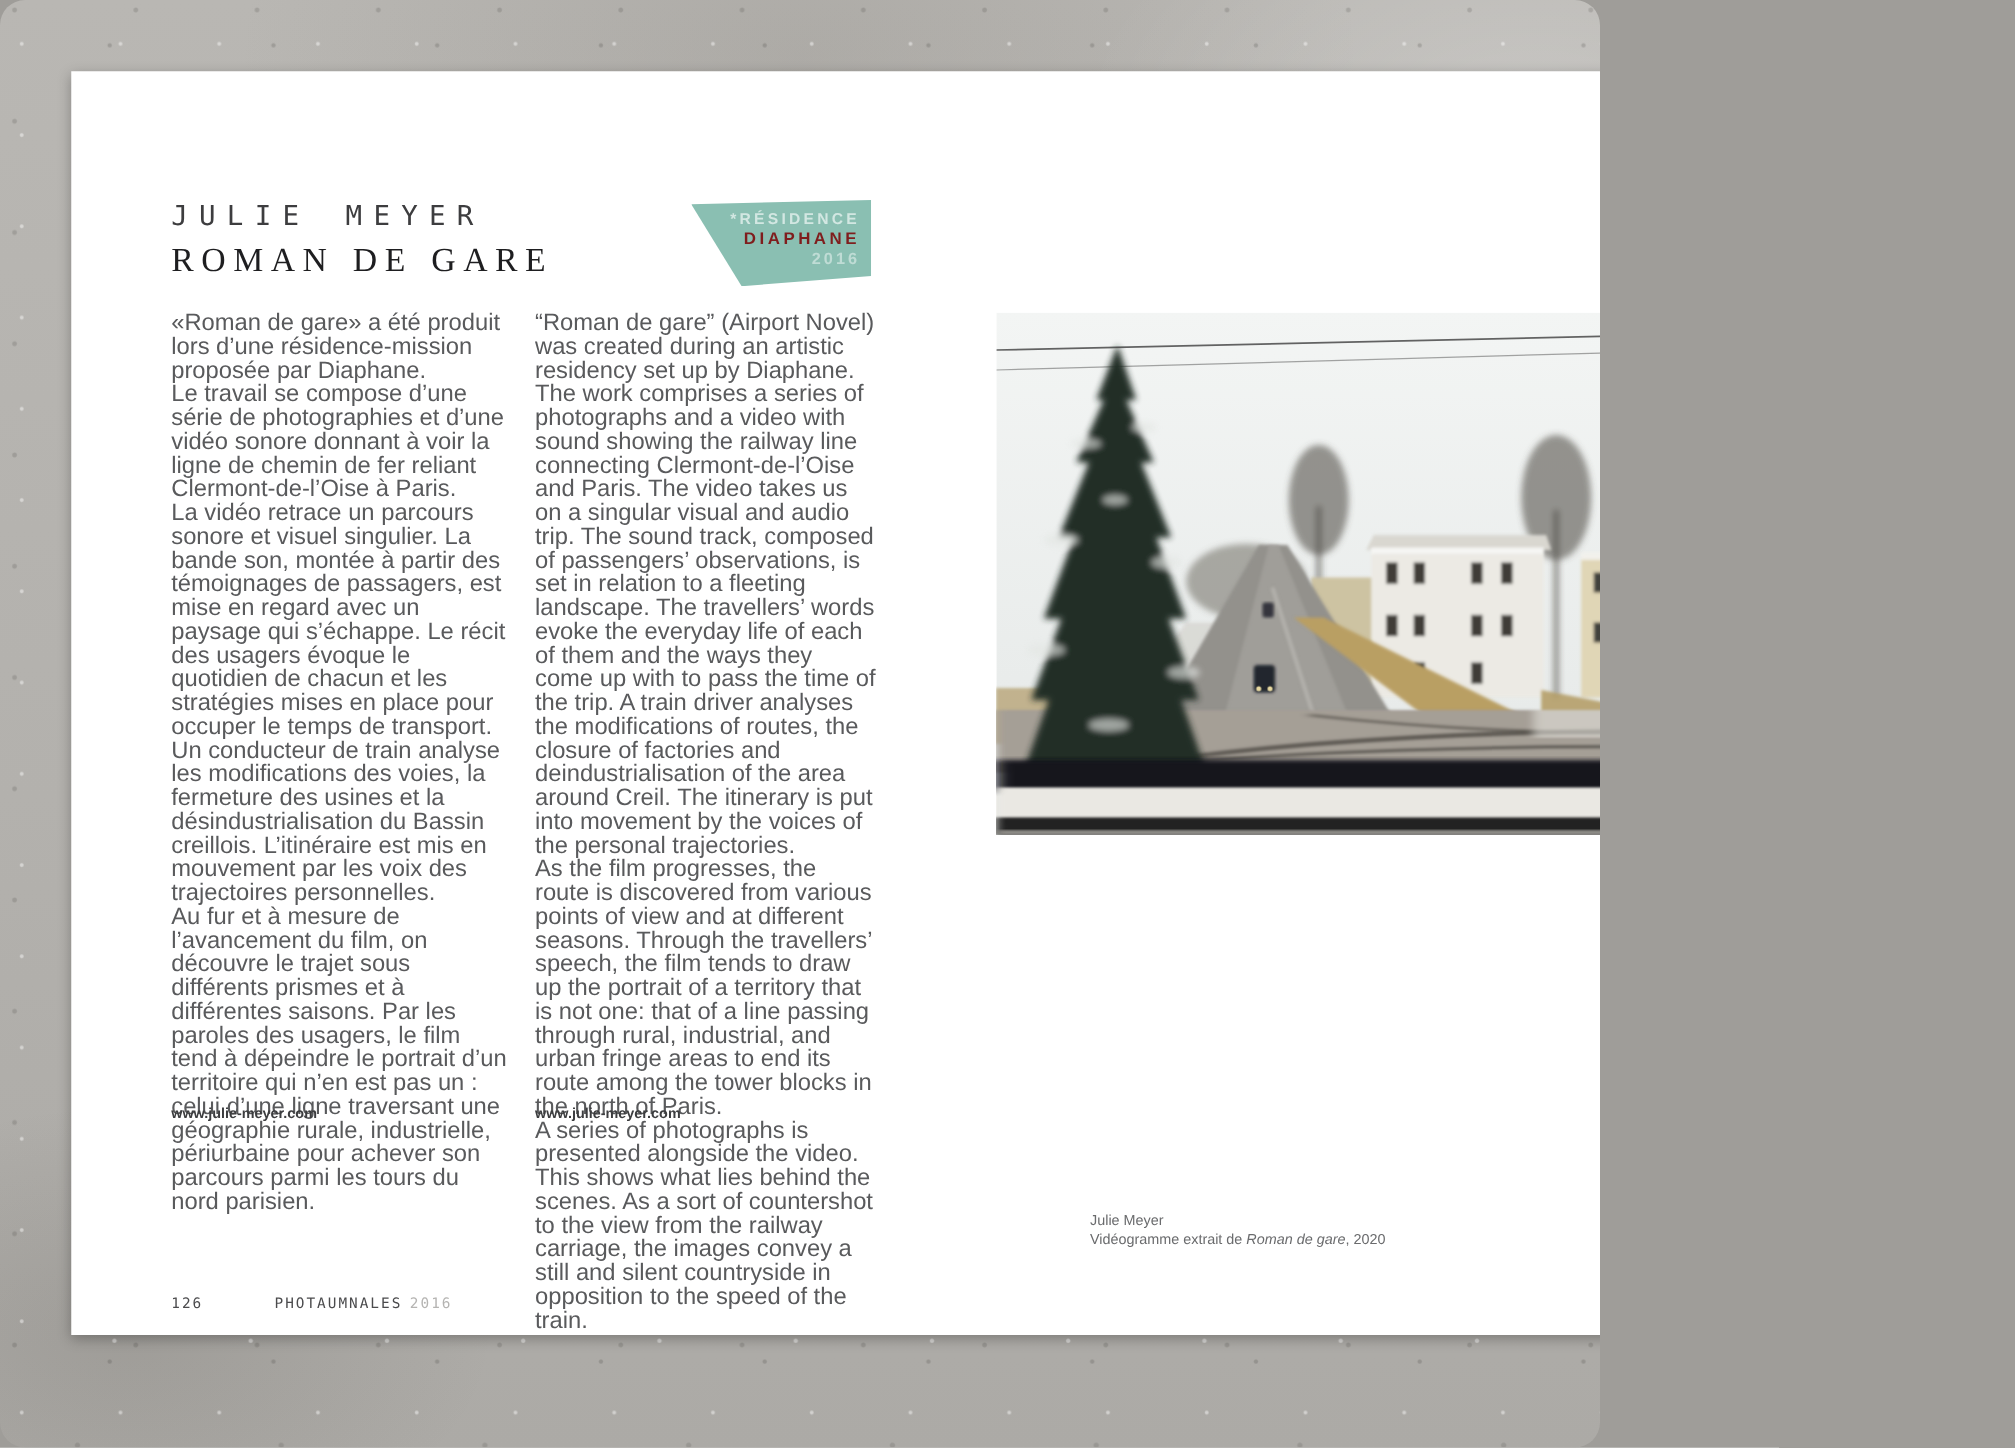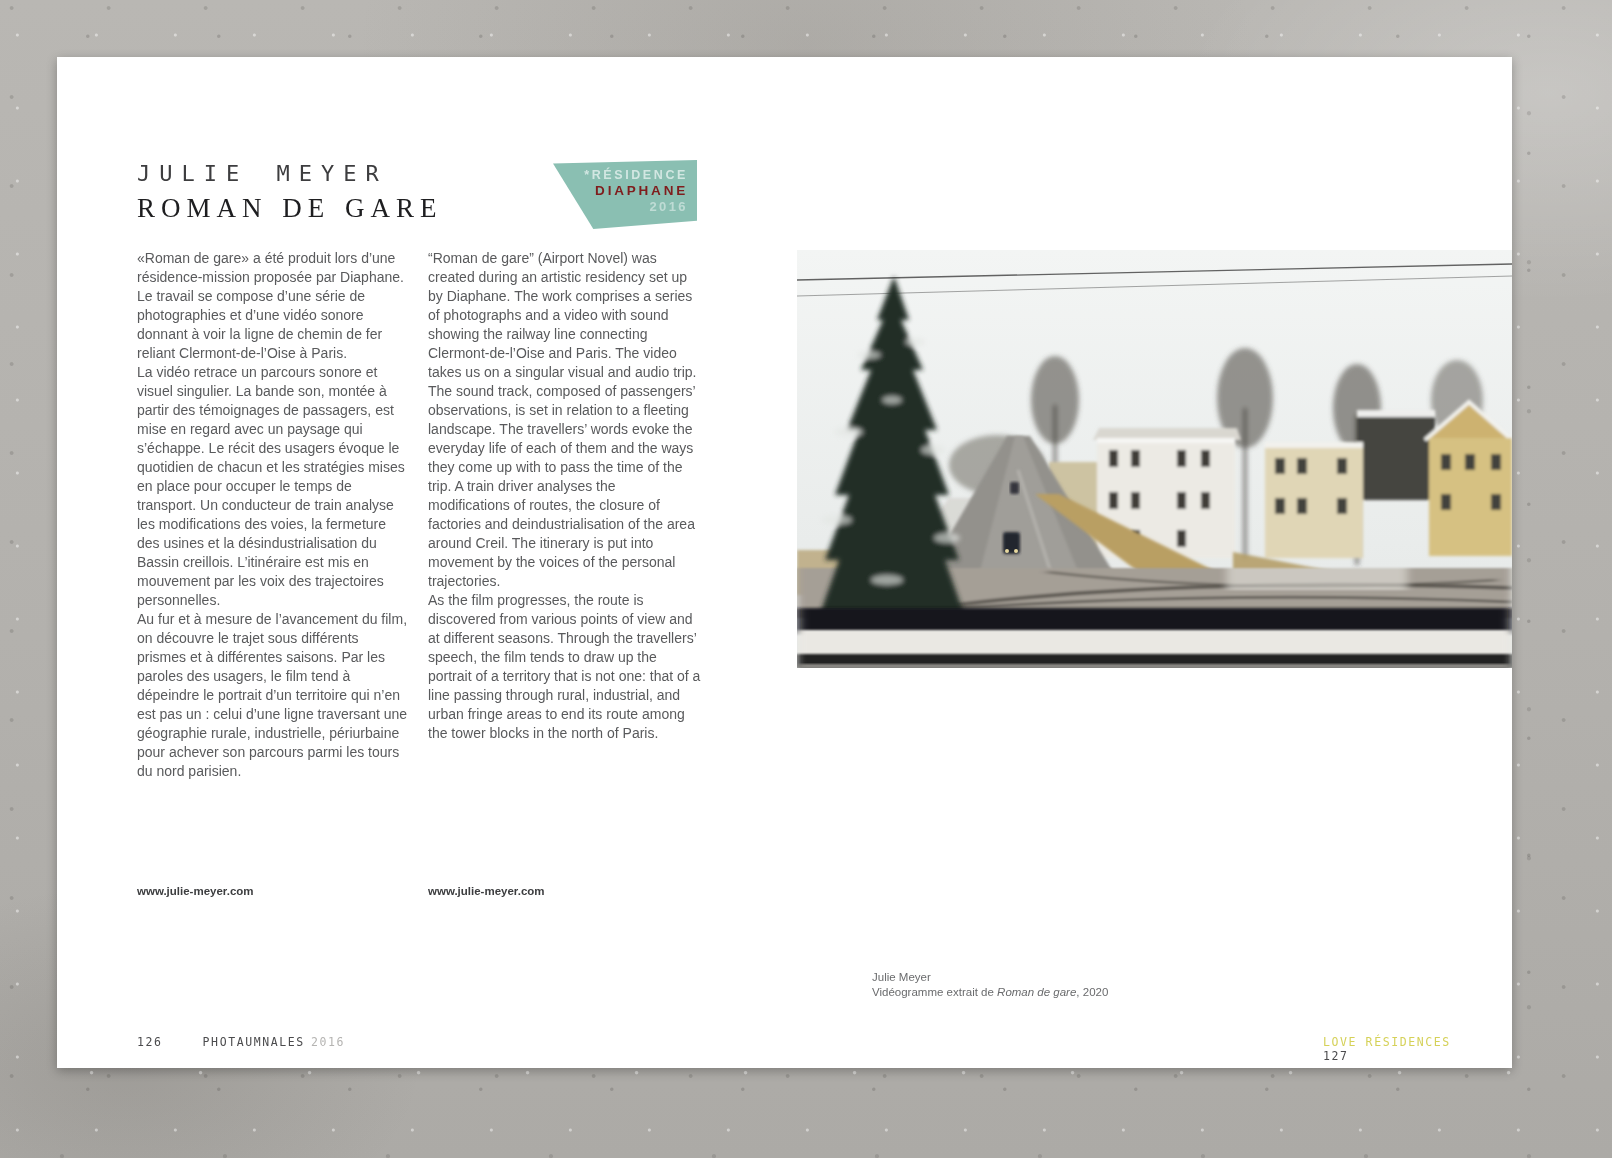--- a/index.html
+++ b/index.html
@@ -1,32 +1,33 @@
 <!DOCTYPE html>
 <html><head>
 <meta charset="utf-8">
 <style>
   html,body{margin:0;padding:0;background:#9f9d99;}
   .stage{
-    position:relative;width:1612px;height:1158px;overflow:hidden;
+    position:relative;width:1280px;height:1158px;overflow:hidden;
     font-family:"Liberation Sans",sans-serif;
     background-color:#b6b4b0;
     background-image:
       radial-gradient(circle at 12% 9%, rgba(40,38,34,.16) 0 1.4px, transparent 2.4px),
       radial-gradient(circle at 67% 31%, rgba(40,38,34,.18) 0 1.2px, transparent 2.2px),
       radial-gradient(circle at 38% 76%, rgba(40,38,34,.14) 0 1.6px, transparent 2.6px),
       radial-gradient(circle at 84% 62%, rgba(255,255,255,.5) 0 1.2px, transparent 2.2px),
       radial-gradient(circle at 22% 48%, rgba(255,255,255,.45) 0 1px, transparent 2px),
       radial-gradient(ellipse 420px 260px at 8% 92%, rgba(70,66,60,.14), transparent 70%),
       radial-gradient(ellipse 520px 300px at 96% 8%, rgba(255,255,255,.22), transparent 70%),
       radial-gradient(ellipse 600px 380px at 50% 4%, rgba(120,116,110,.18), transparent 75%),
       linear-gradient(180deg,#b9b7b3 0%,#b3b1ad 55%,#acaaa6 100%);
     background-size:
       97px 89px, 131px 117px, 163px 149px, 109px 101px, 79px 73px,
       100% 100%, 100% 100%, 100% 100%, 100% 100%;
+    border-radius: 20px;
   }
   .spread{
     position:absolute;left:57px;top:57px;width:1455px;height:1011px;
     background:#fff;box-shadow:0 3px 10px rgba(0,0,0,.28);
   }
   
   .title-block{position:absolute;left:80px;top:104px;}
   .artist-name{
     font-family:"DejaVu Sans Mono",monospace;font-size:22px;font-weight:400;
     letter-spacing:9px;word-spacing:6px;color:#3d3d3f;white-space:nowrap;
@@ -40,42 +41,42 @@
     position:absolute;left:496px;top:103px;width:144px;height:69px;
     background:#8abfb2;
     clip-path:polygon(0 5%, 100% 0, 100% 88%, 28% 100%);
     text-align:right;box-sizing:border-box;padding:7px 9px 0 0;
   }
   .badge div{font-family:"Liberation Sans",sans-serif;line-height:16px;}
   .badge-l1{color:rgba(255,255,255,.62);font-size:12.5px;font-weight:700;letter-spacing:2.6px;}
   .badge-l2{color:#7f1d1d;font-size:13.5px;font-weight:700;letter-spacing:2.8px;}
   .badge-l3{color:rgba(255,255,255,.45);font-size:13px;font-weight:700;letter-spacing:2.4px;}
   
-  .col{position:absolute;top:192px;width:273px;color:#595a5c;font-size:14px;line-height:19px;}
+  .col{position:absolute;top:192px;width:273px;color:#595a5c;font-size:19px;line-height:19px;}
   .col-fr{left:80px;}
   .col-en{left:371px;}
   .col p{margin:0;}
   
   .bio{position:absolute;top:827px;color:#6a6b6d;font-size:11.5px;line-height:15.5px;}
   .bio-fr{left:80px;width:282px;}
   .bio-en{left:371px;width:262px;}
   .bio b{color:#3c3d3f;}
   .bio .site{font-weight:700;color:#3c3d3f;margin-top:0px;}
   
   .photo{position:absolute;left:740px;top:193px;width:715px;height:418px;overflow:hidden;}
   .photo svg{display:block;}
   
   .caption{position:absolute;left:815px;top:913px;color:#6a6b6d;font-size:11.5px;line-height:14.5px;}
   .caption .it{font-style:italic;}
   
   .footer-left{
     position:absolute;left:80px;top:978px;display:flex;align-items:baseline;
     font-family:"DejaVu Sans Mono",monospace;font-size:11.5px;letter-spacing:1.6px;color:#4b4b4d;
   }
-  .footer-left .pagenum{margin-right:40px;text-align:right;}
+  .footer-left .pagenum{margin-right:57px;text-align:right;}
   .footer-left .year{color:#b5b4b2;margin-left:6px;}
   .footer-right{
     position:absolute;left:1218px;top:978px;display:flex;align-items:baseline;
     font-family:"DejaVu Sans Mono",monospace;font-size:11.5px;letter-spacing:1.6px;flex-direction:column;
   }
   .footer-right .label{color:#d5d158;}
   .footer-right .pagenum{color:#4b4b4d;margin-left:48px;}
 </style>
 </head>
 <body>
@@ -97,20 +98,21 @@
     <div class="col col-fr">
         <p>«Roman de gare» a été produit lors d’une résidence-mission proposée par Diaphane.</p>
         <p>Le travail se compose d’une série de photographies et d’une vidéo sonore donnant à voir la ligne de chemin de fer reliant Clermont-de-l’Oise à Paris.</p>
         <p>La vidéo retrace un parcours sonore et visuel singulier. La bande son, montée à partir des témoignages de passagers, est mise en regard avec un paysage qui s’échappe. Le récit des usagers évoque le quotidien de chacun et les stratégies mises en place pour occuper le temps de transport. Un conducteur de train analyse les modifications des voies, la fermeture des usines et la désindustrialisation du Bassin creillois. L’itinéraire est mis en mouvement par les voix des trajectoires personnelles.</p>
         <p>Au fur et à mesure de l’avancement du film, on découvre le trajet sous différents prismes et à différentes saisons. Par les paroles des usagers, le film tend à dépeindre le portrait d’un territoire qui n’en est pas un : celui d’une ligne traversant une géographie rurale, industrielle, périurbaine pour achever son parcours parmi les tours du nord parisien.</p>
       </div>
 
     <div class="col col-en">
         <p>“Roman de gare” (Airport Novel) was created during an artistic residency set up by Diaphane. The work comprises a series of photographs and a video with sound showing the railway line connecting Clermont-de-l’Oise and Paris. The video takes us on a singular visual and audio trip. The sound track, composed of passengers’ observations, is set in relation to a fleeting landscape. The travellers’ words evoke the everyday life of each of them and the ways they come up with to pass the time of the trip. A train driver analyses the modifications of routes, the closure of factories and deindustrialisation of the area around Creil. The itinerary is put into movement by the voices of the personal trajectories.</p>
         <p>As the film progresses, the route is discovered from various points of view and at different seasons. Through the travellers’ speech, the film tends to draw up the portrait of a territory that is not one: that of a line passing through rural, industrial, and urban fringe areas to end its route among the tower blocks in the north of Paris.</p>
+        <p>A series of photographs is presented alongside the video. This shows what lies behind the scenes. As a sort of countershot to the view from the railway carriage, the images convey a still and silent countryside in opposition to the speed of the train.</p>
       </div>
 
     <div class="bio bio-fr">
       <div class="site">www.julie-meyer.com</div>
     </div>
 
     <div class="bio bio-en">
       <div class="site">www.julie-meyer.com</div>
     </div>
 

